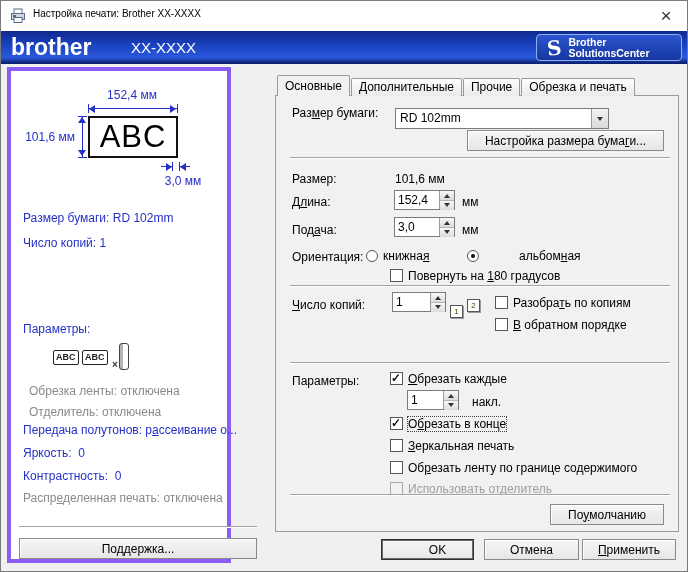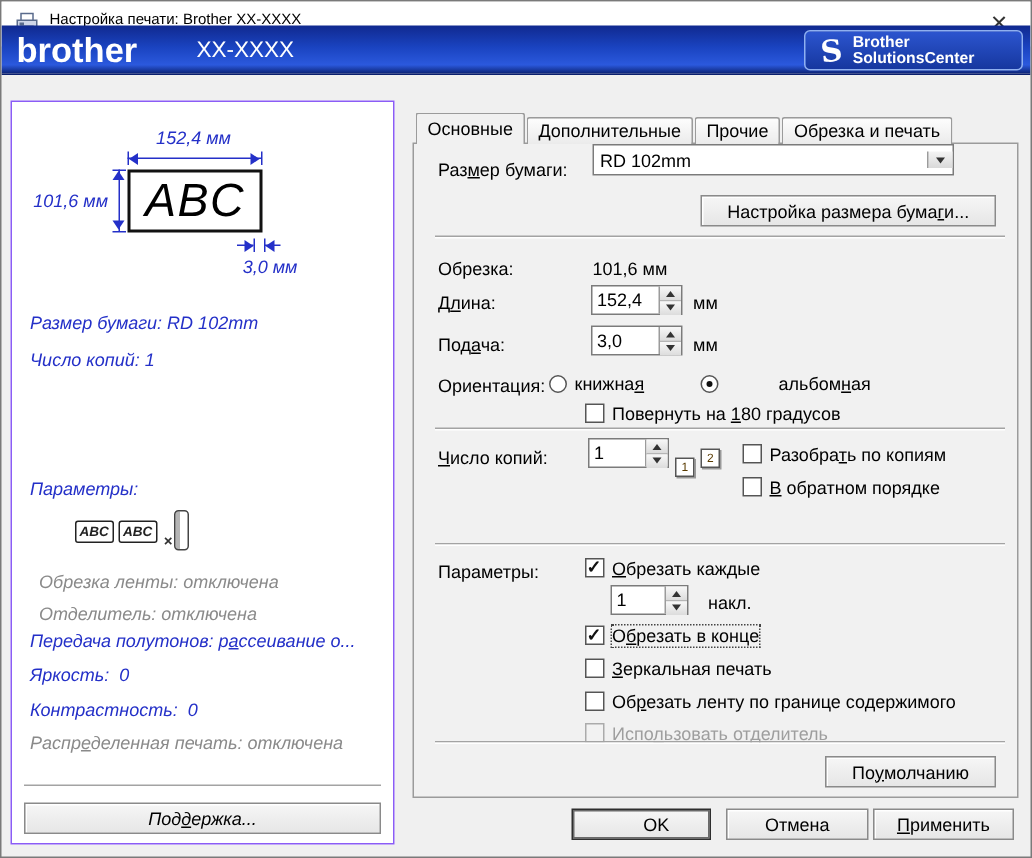--- a/index.html
+++ b/index.html
@@ -4,28 +4,28 @@
 <style>
   html,body{margin:0;padding:0;background:#fff;}
   *{box-sizing:border-box;font-family:"Liberation Sans",sans-serif;}
   #dlg{position:relative;width:688px;height:572px;background:#f0f0f0;border:1px solid #7a7a7a;overflow:hidden;}
   .abs{position:absolute;}
   
   .titlebar{position:absolute;left:0;top:0;width:100%;height:30px;background:#fff;}
   .titletext{position:absolute;left:32px;top:7px;font-size:10px;color:#000;white-space:pre;}
   .closebtn{position:absolute;right:6px;top:0;width:30px;height:29px;text-align:center;line-height:29px;font-size:19px;color:#333;cursor:pointer;}
   
-  .brandbar{position:absolute;left:0;top:16px;width:100%;height:33px;background:linear-gradient(180deg,#10298f 0%,#1a43c0 45%,#2b59dd 82%,#0c2376 100%);border-bottom:1px solid #0a1f6e;padding-left:30px;}
+  .brandbar{position:absolute;left:0;top:30px;width:100%;height:33px;background:linear-gradient(180deg,#10298f 0%,#1a43c0 45%,#2b59dd 82%,#0c2376 100%);border-bottom:1px solid #0a1f6e;padding-left:30px;}
   .logo{position:absolute;left:10px;top:3px;color:#fff;font-size:23px;font-weight:bold;letter-spacing:0px;}
   .model{position:absolute;left:130px;top:8px;color:#fff;font-size:15px;}
   .solbtn{position:absolute;right:5px;top:3px;width:146px;height:27px;border:1px solid #8fb0f0;border-radius:4px;background:linear-gradient(180deg,#2c55cf,#16379f);display:flex;align-items:center;cursor:pointer;}
   .solicon{color:#fff;font-size:20px;font-weight:bold;font-family:"DejaVu Serif",serif;margin:0 7px 0 10px;transform:rotate(-6deg);}
   .soltxt{color:#fff;font-size:10.5px;font-weight:bold;line-height:11px;}
   
-  .panel{position:absolute;left:6px;top:66px;width:256px;height:496px;background:#fff;border:1px solid #8b5cf6;font-style:italic;}
+  .panel{position:absolute;left:6px;top:66px;width:224px;height:496px;background:#fff;border:4px solid #8b5cf6;}
   .blue{color:#2430c8;font-size:12px;white-space:pre;}
   .gray{color:#8a8a8a;font-size:12px;white-space:pre;}
   .dim{background:#2430c8;}
   .dimline-h{position:absolute;height:1px;}
   .dimline-v{position:absolute;width:1px;}
   .tick-v{position:absolute;width:1px;height:9px;}
   .tick-h{position:absolute;width:9px;height:1px;}
   .arr{position:absolute;width:0;height:0;border:4px solid transparent;}
   .arr.l{border-right:6px solid #2430c8;border-left:0;}
   .arr.r{border-left:6px solid #2430c8;border-right:0;}
@@ -147,31 +147,31 @@
     <div class="abs gray" style="left:12px;top:420px;">Распр<u>е</u>деленная печать: отключена</div>
 
     <div class="etch" style="left:8px;top:455px;width:238px;"></div>
     <div class="btn" style="left:8px;top:467px;width:238px;height:21px;">Под<u>д</u>ержка...</div>
   </div>
 
   <div class="tabctrl">
     <div class="tabpage">
 
       <span class="lbl" style="left:16px;top:10px;">Раз<u>м</u>ер бумаги:</span>
-      <div class="combo" style="left:119px;top:0;width:241px;align-items:center;">
+      <div class="combo" style="left:119px;top:12px;width:214px;">
         <span class="combo-val">RD 102mm</span>
         <span class="combo-btn">
             <i class="tri-dn-s"></i>
           </span>
       </div>
       <div class="btn" style="left:191px;top:34px;width:197px;height:21px;">Настройка размера бума<u>г</u>и...</div>
 
       <div class="etch" style="left:14px;top:61px;width:380px;"></div>
 
-      <span class="lbl" style="left:16px;top:76px;">Обрезка:</span>
+      <span class="lbl" style="left:16px;top:76px;">Размер:</span>
       <span class="val" style="left:119px;top:76px;">101,6 мм</span>
 
       <span class="lbl" style="left:16px;top:99px;">Д<u>л</u>ина:</span>
       <div class="spin" style="left:118px;top:94px;width:61px;">
         <span class="spin-val">152,4</span>
         <span class="spin-btns">
           <span class="sb up">
               <i class="tri-u"></i>
             </span>
           <span class="sb">

